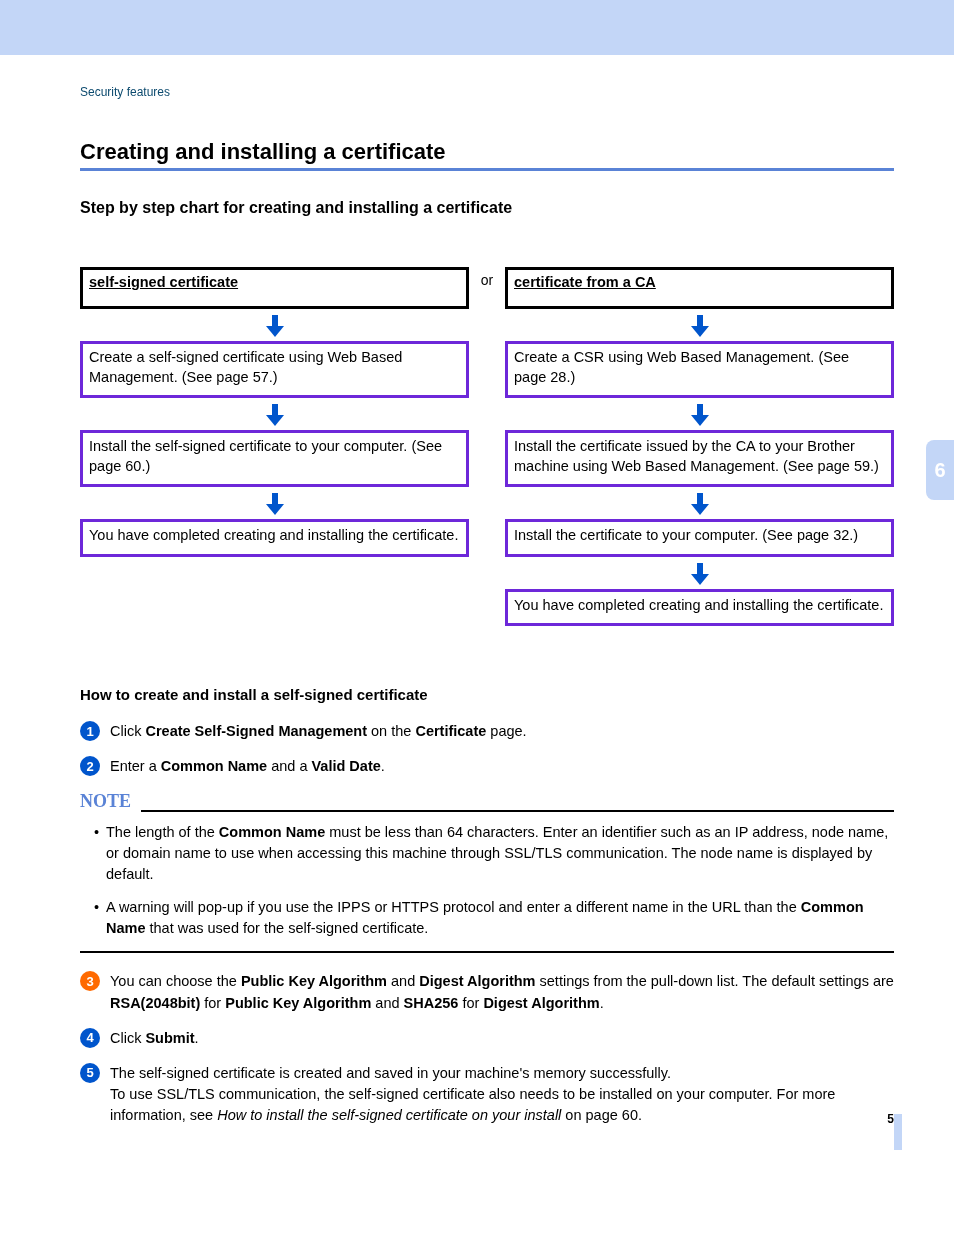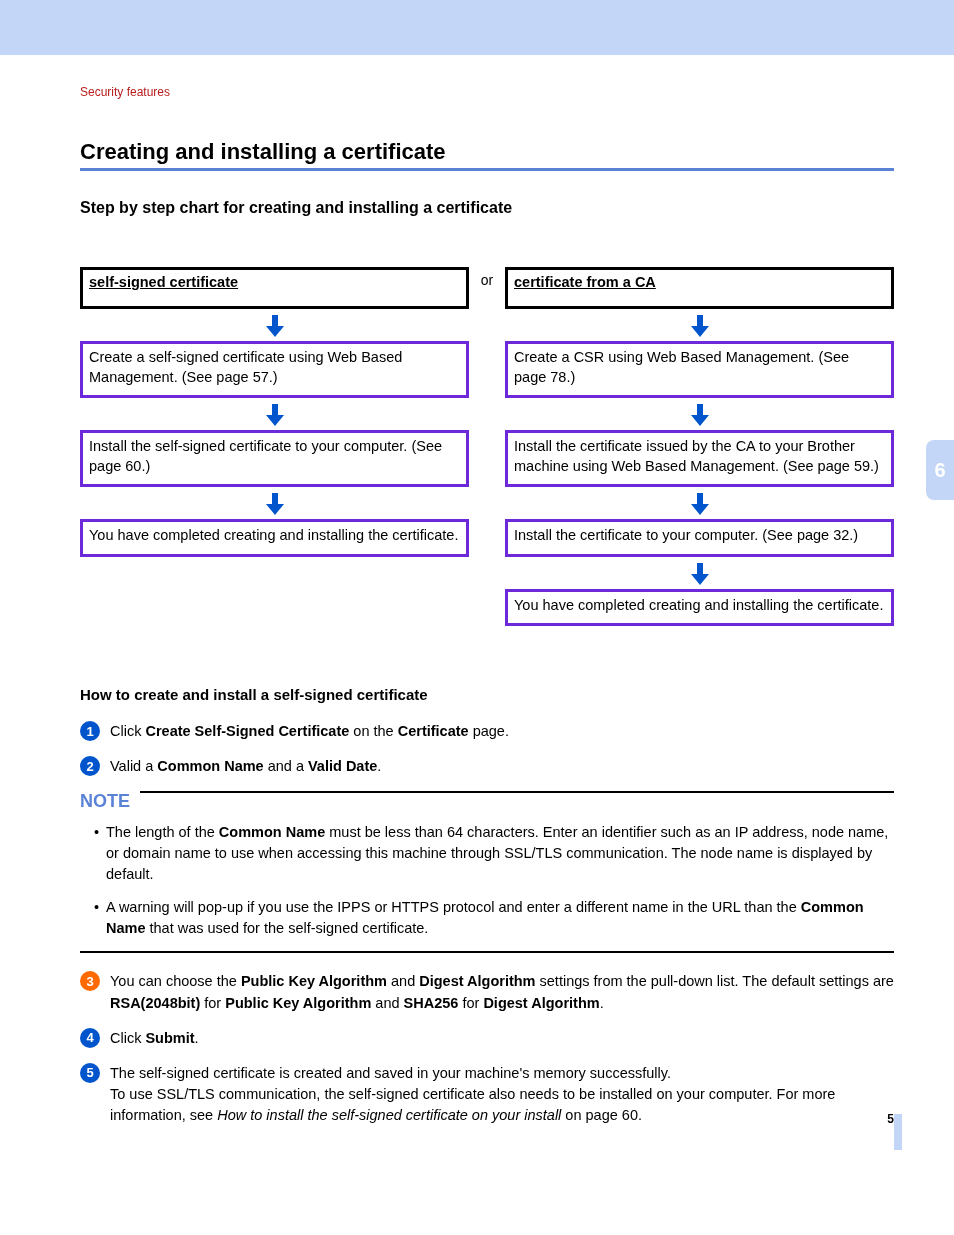--- a/index.html
+++ b/index.html
@@ -9,21 +9,21 @@
     color: #000;
     width: 954px;
     background: #fff;
     position: relative;
   }
   .top-bar { height: 55px; background: #c3d6f7; }
   .page {
     padding: 30px 60px 40px 80px;
     position: relative;
   }
-  .breadcrumb { font-size: 12px; color: #b91c1c; margin-bottom: 40px; }
+  .breadcrumb { font-size: 12px; color: #0c4a6e; margin-bottom: 40px; }
   h1.page-title {
     font-size: 22px; font-weight: bold; margin: 0 0 3px 0;
   }
   .title-underline { height: 3px; background: #5a83d6; margin-bottom: 28px; }
   h2.sub-title { font-size: 16px; font-weight: bold; margin: 0 0 50px 0; }
 
   
   .chart-wrap { display: flex; margin-bottom: 60px; }
   .col { flex: 1; }
   .gap { width: 36px; text-align: center; font-size: 14px; padding-top: 5px; }
@@ -46,21 +46,21 @@
     color: #fff; font-weight: bold; font-size: 13px;
     display: flex; align-items: center; justify-content: center;
     margin-right: 10px; flex-shrink: 0; margin-top: 0px;
   }
   .b-blue { background: #0055cc; }
   .b-orange { background: #ff6a00; }
   .step-text { font-size: 14.5px; line-height: 1.45; flex: 1; }
   .step-text b { font-weight: bold; }
   .step-text i { font-style: italic; }
 
-  .note-header { display: flex; align-items: flex-start; margin: 10px 0 10px 0; }
+  .note-header { display: flex; align-items: flex-end; margin: 10px 0 10px 0; font-family: Liberation Serif, serif; }
   .note-label { font-size: 18px; font-weight: bold; color: #5a83d6; margin-right: 10px; }
   .note-line { flex: 1; height: 2px; background: #000; }
   .note-list { margin: 0 0 8px 14px; padding: 0; }
   .note-list li { font-size: 14.5px; line-height: 1.45; margin-bottom: 12px; list-style: none; position: relative; padding-left: 12px; }
   .note-list li::before { content: "•"; position: absolute; left: 0; }
   .note-end { height: 2px; background: #000; margin: 0 0 18px 0; }
 
   
   .side-tab {
     position: absolute; right: 0; top: 440px;
@@ -116,21 +116,21 @@
     </div>
     <div class="gap">or</div>
     <div class="col">
       <div class="box-header">certificate from a CA</div>
       <div class="arrow">
           <svg width="18" height="22">
             <rect x="6" y="0" width="6" height="11" fill="#0055cc"></rect>
             <polygon points="0,11 18,11 9,22" fill="#0055cc"></polygon>
           </svg>
         </div>
-      <div class="box">Create a CSR using Web Based Management. (See page 78.)</div>
+      <div class="box">Create a CSR using Web Based Management. (See page 28.)</div>
       <div class="arrow">
           <svg width="18" height="22">
             <rect x="6" y="0" width="6" height="11" fill="#0055cc"></rect>
             <polygon points="0,11 18,11 9,22" fill="#0055cc"></polygon>
           </svg>
         </div>
       <div class="box">Install the certificate issued by the CA to your Brother machine using Web Based Management. (See page 59.)</div>
       <div class="arrow">
           <svg width="18" height="22">
             <rect x="6" y="0" width="6" height="11" fill="#0055cc"></rect>
@@ -146,28 +146,28 @@
         </div>
       <div class="box">You have completed creating and installing the certificate.</div>
     </div>
   </div>
 
   <h3 class="sub2">How to create and install a self-signed certificate</h3>
 
   <div class="step">
     <div class="bullet b-blue">1</div>
     <div class="step-text">
-      <span>Click </span><b>Create Self-Signed Certificate</b><span> on the </span><b>Certificate</b><span> page.</span>
+      <span>Click </span><b>Create Self-Signed Management</b><span> on the </span><b>Certificate</b><span> page.</span>
     </div>
   </div>
 
   <div class="step">
     <div class="bullet b-blue">2</div>
     <div class="step-text">
-      <span>Valid a </span><b>Common Name</b><span> and a </span><b>Valid Date</b><span>.</span>
+      <span>Enter a </span><b>Common Name</b><span> and a </span><b>Valid Date</b><span>.</span>
     </div>
   </div>
 
   <div class="note-header">
     <div class="note-label">NOTE</div>
     <div class="note-line"></div>
   </div>
   <ul class="note-list">
     <li>
       <span>The length of the </span><b>Common Name</b><span> must be less than 64 characters. Enter an identifier such as an IP address, node name, or domain name to use when accessing this machine through SSL/TLS communication. The node name is displayed by default.</span>

